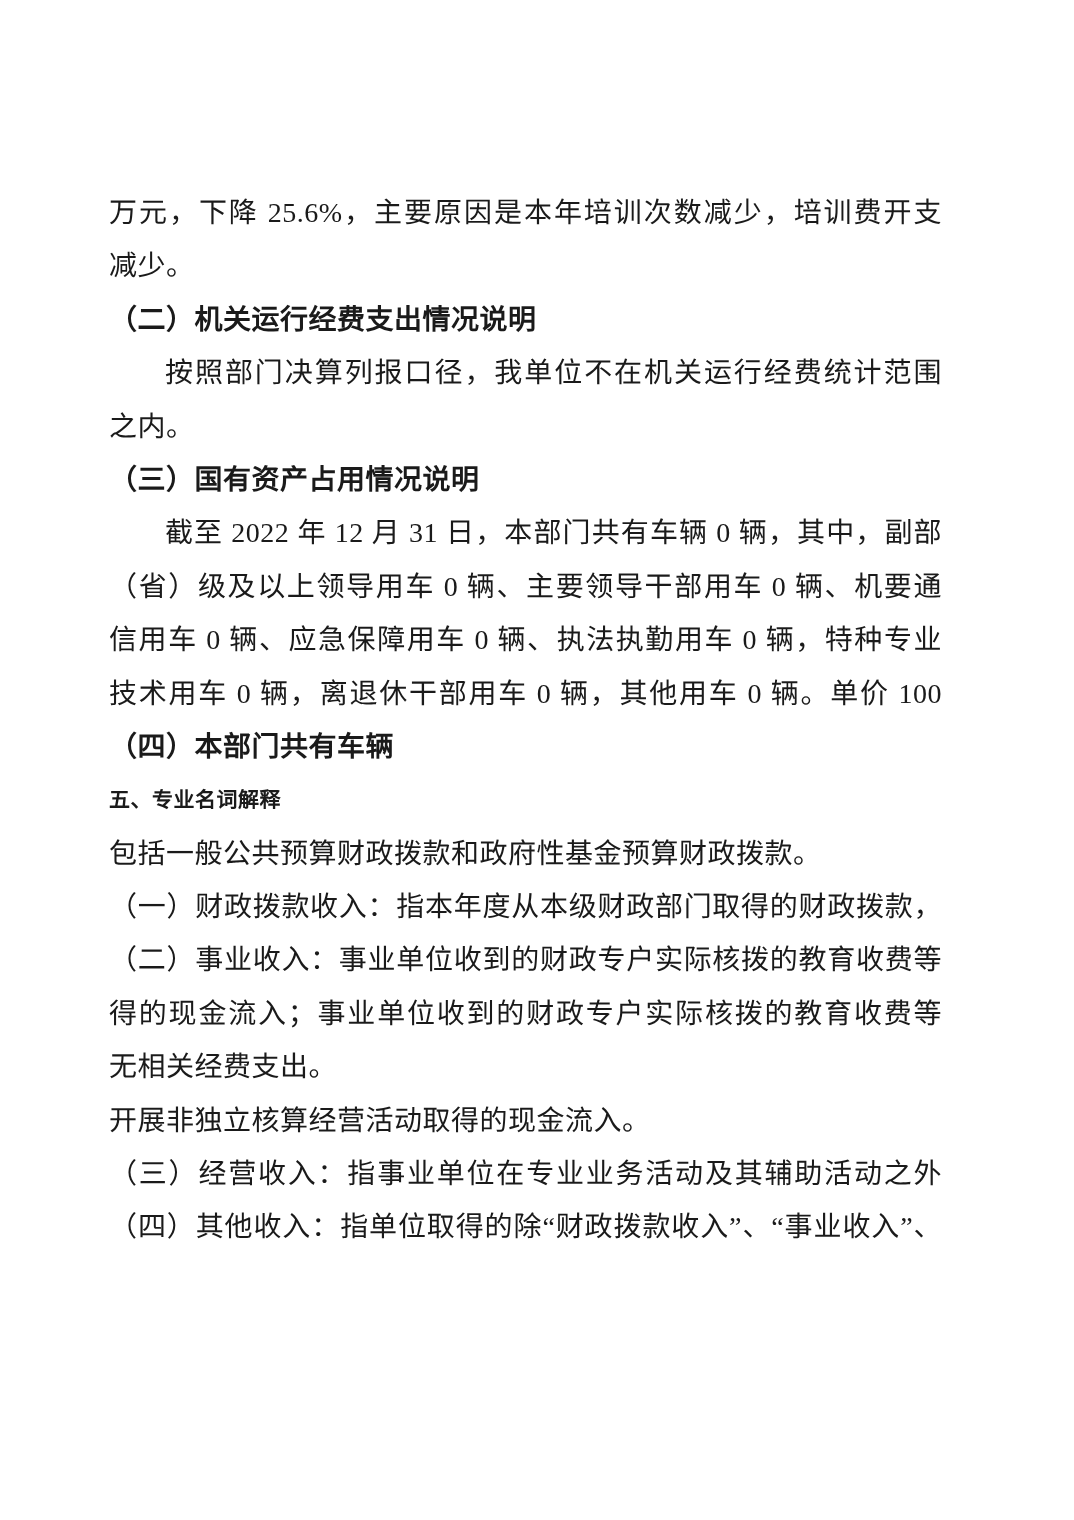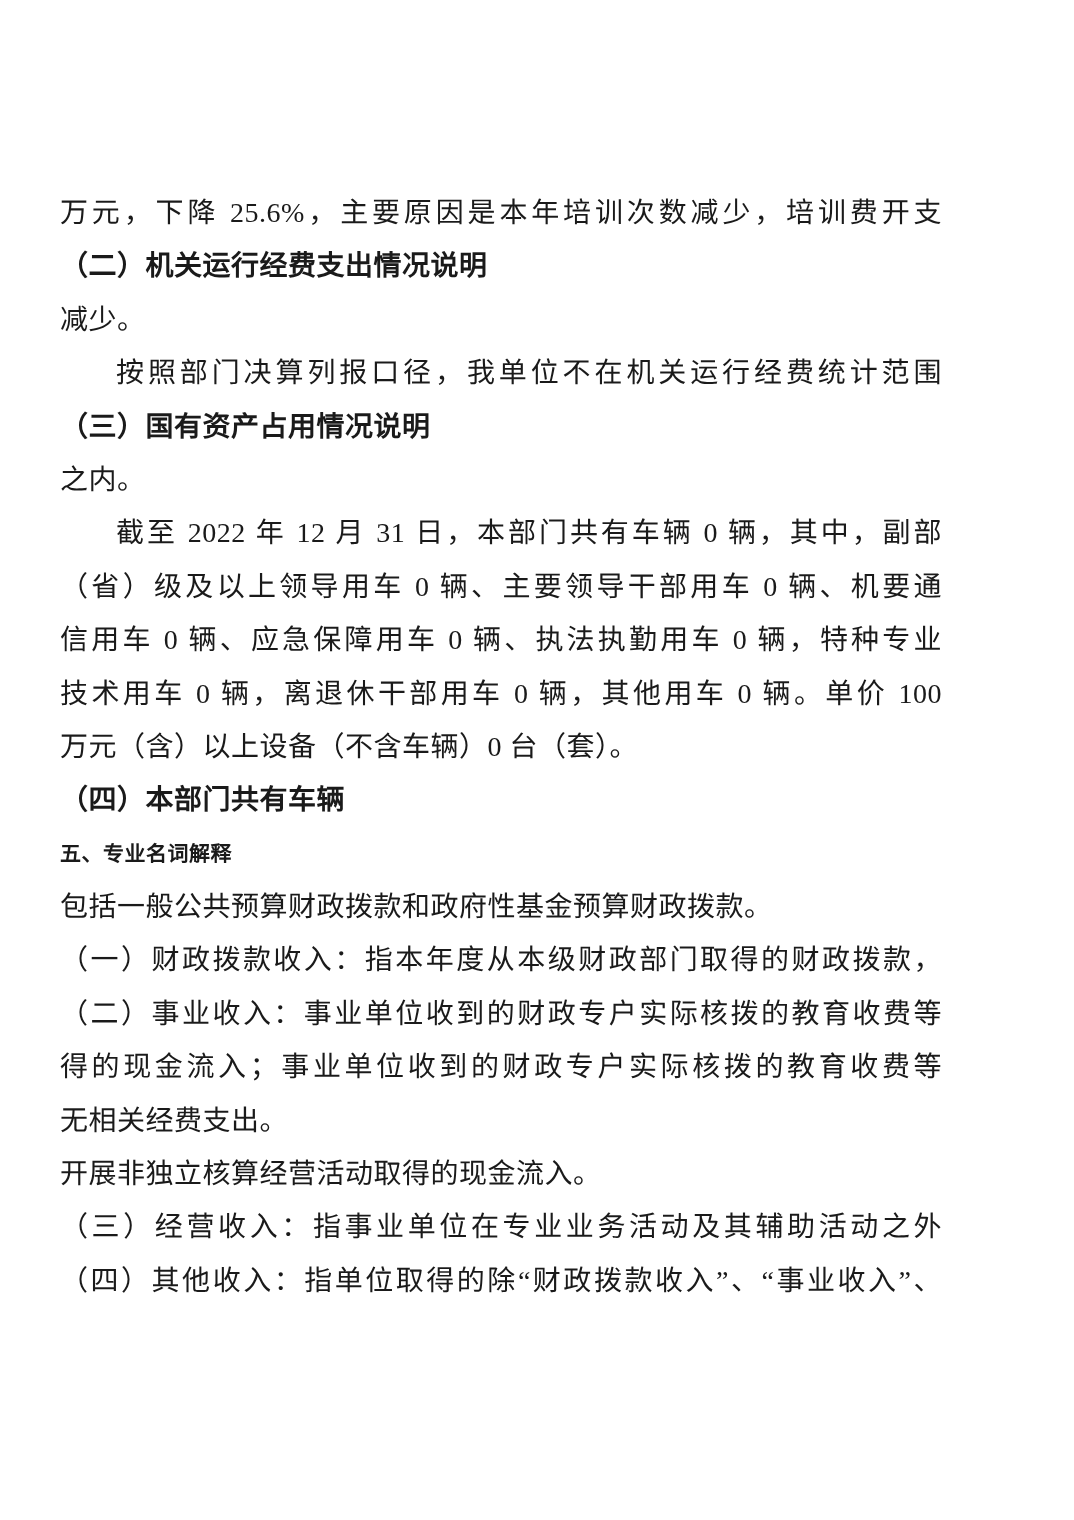--- a/index.html
+++ b/index.html
@@ -8,21 +8,21 @@
     background: #ffffff;
   }
   .page {
     position: relative;
     box-sizing: border-box;
     width: 1074px;
     height: 1520px;
     margin: 0 auto;
     background: #ffffff;
     color: #1a1a1a;
-    padding: 186px 132px 0 60px;
+    padding: 186px 132px 0 109px;
     overflow: hidden;
   }
   .line {
     height: 53.4px;
     line-height: 53.4px;
     font-family: "Liberation Serif", "DejaVu Serif", serif;
     font-size: 28px;
     letter-spacing: 0.5px;
     white-space: normal;
     overflow: visible;
@@ -43,32 +43,31 @@
     font-family: "Liberation Sans", "DejaVu Sans", sans-serif;
     font-size: 21px;
   }
 </style>
 </head>
 <body>
 
 <div class="page">
 
   <div class="line fill">万元，下降 25.6%，主要原因是本年培训次数减少，培训费开支</div>
+  <div class="line">减少。</div>
+
   <div class="line h2">（二）机关运行经费支出情况说明</div>
+  <div class="line fill indent">按照部门决算列报口径，我单位不在机关运行经费统计范围</div>
+  <div class="line">之内。</div>
 
-  <div class="line">减少。</div>
-  <div class="line fill indent">按照部门决算列报口径，我单位不在机关运行经费统计范围</div>
   <div class="line h2">（三）国有资产占用情况说明</div>
-
-  <div class="line">之内。</div>
   <div class="line fill indent">截至 2022 年 12 月 31 日，本部门共有车辆 0 辆，其中，副部</div>
   <div class="line fill">（省）级及以上领导用车 0 辆、主要领导干部用车 0 辆、机要通</div>
   <div class="line fill">信用车 0 辆、应急保障用车 0 辆、执法执勤用车 0 辆，特种专业</div>
   <div class="line fill">技术用车 0 辆，离退休干部用车 0 辆，其他用车 0 辆。单价 100</div>
-  <div class="line">万元（含）以上设备（不含车辆）0 台（套）。</div>
 
   <div class="line h2">（四）本部门共有车辆</div>
 
   <div class="line h1">五、专业名词解释</div>
 
   <div class="line">包括一般公共预算财政拨款和政府性基金预算财政拨款。</div>
   <div class="line fill">（一）财政拨款收入：指本年度从本级财政部门取得的财政拨款，</div>
 
   <div class="line fill">（二）事业收入：事业单位收到的财政专户实际核拨的教育收费等</div>
   <div class="line fill">得的现金流入；事业单位收到的财政专户实际核拨的教育收费等</div>

